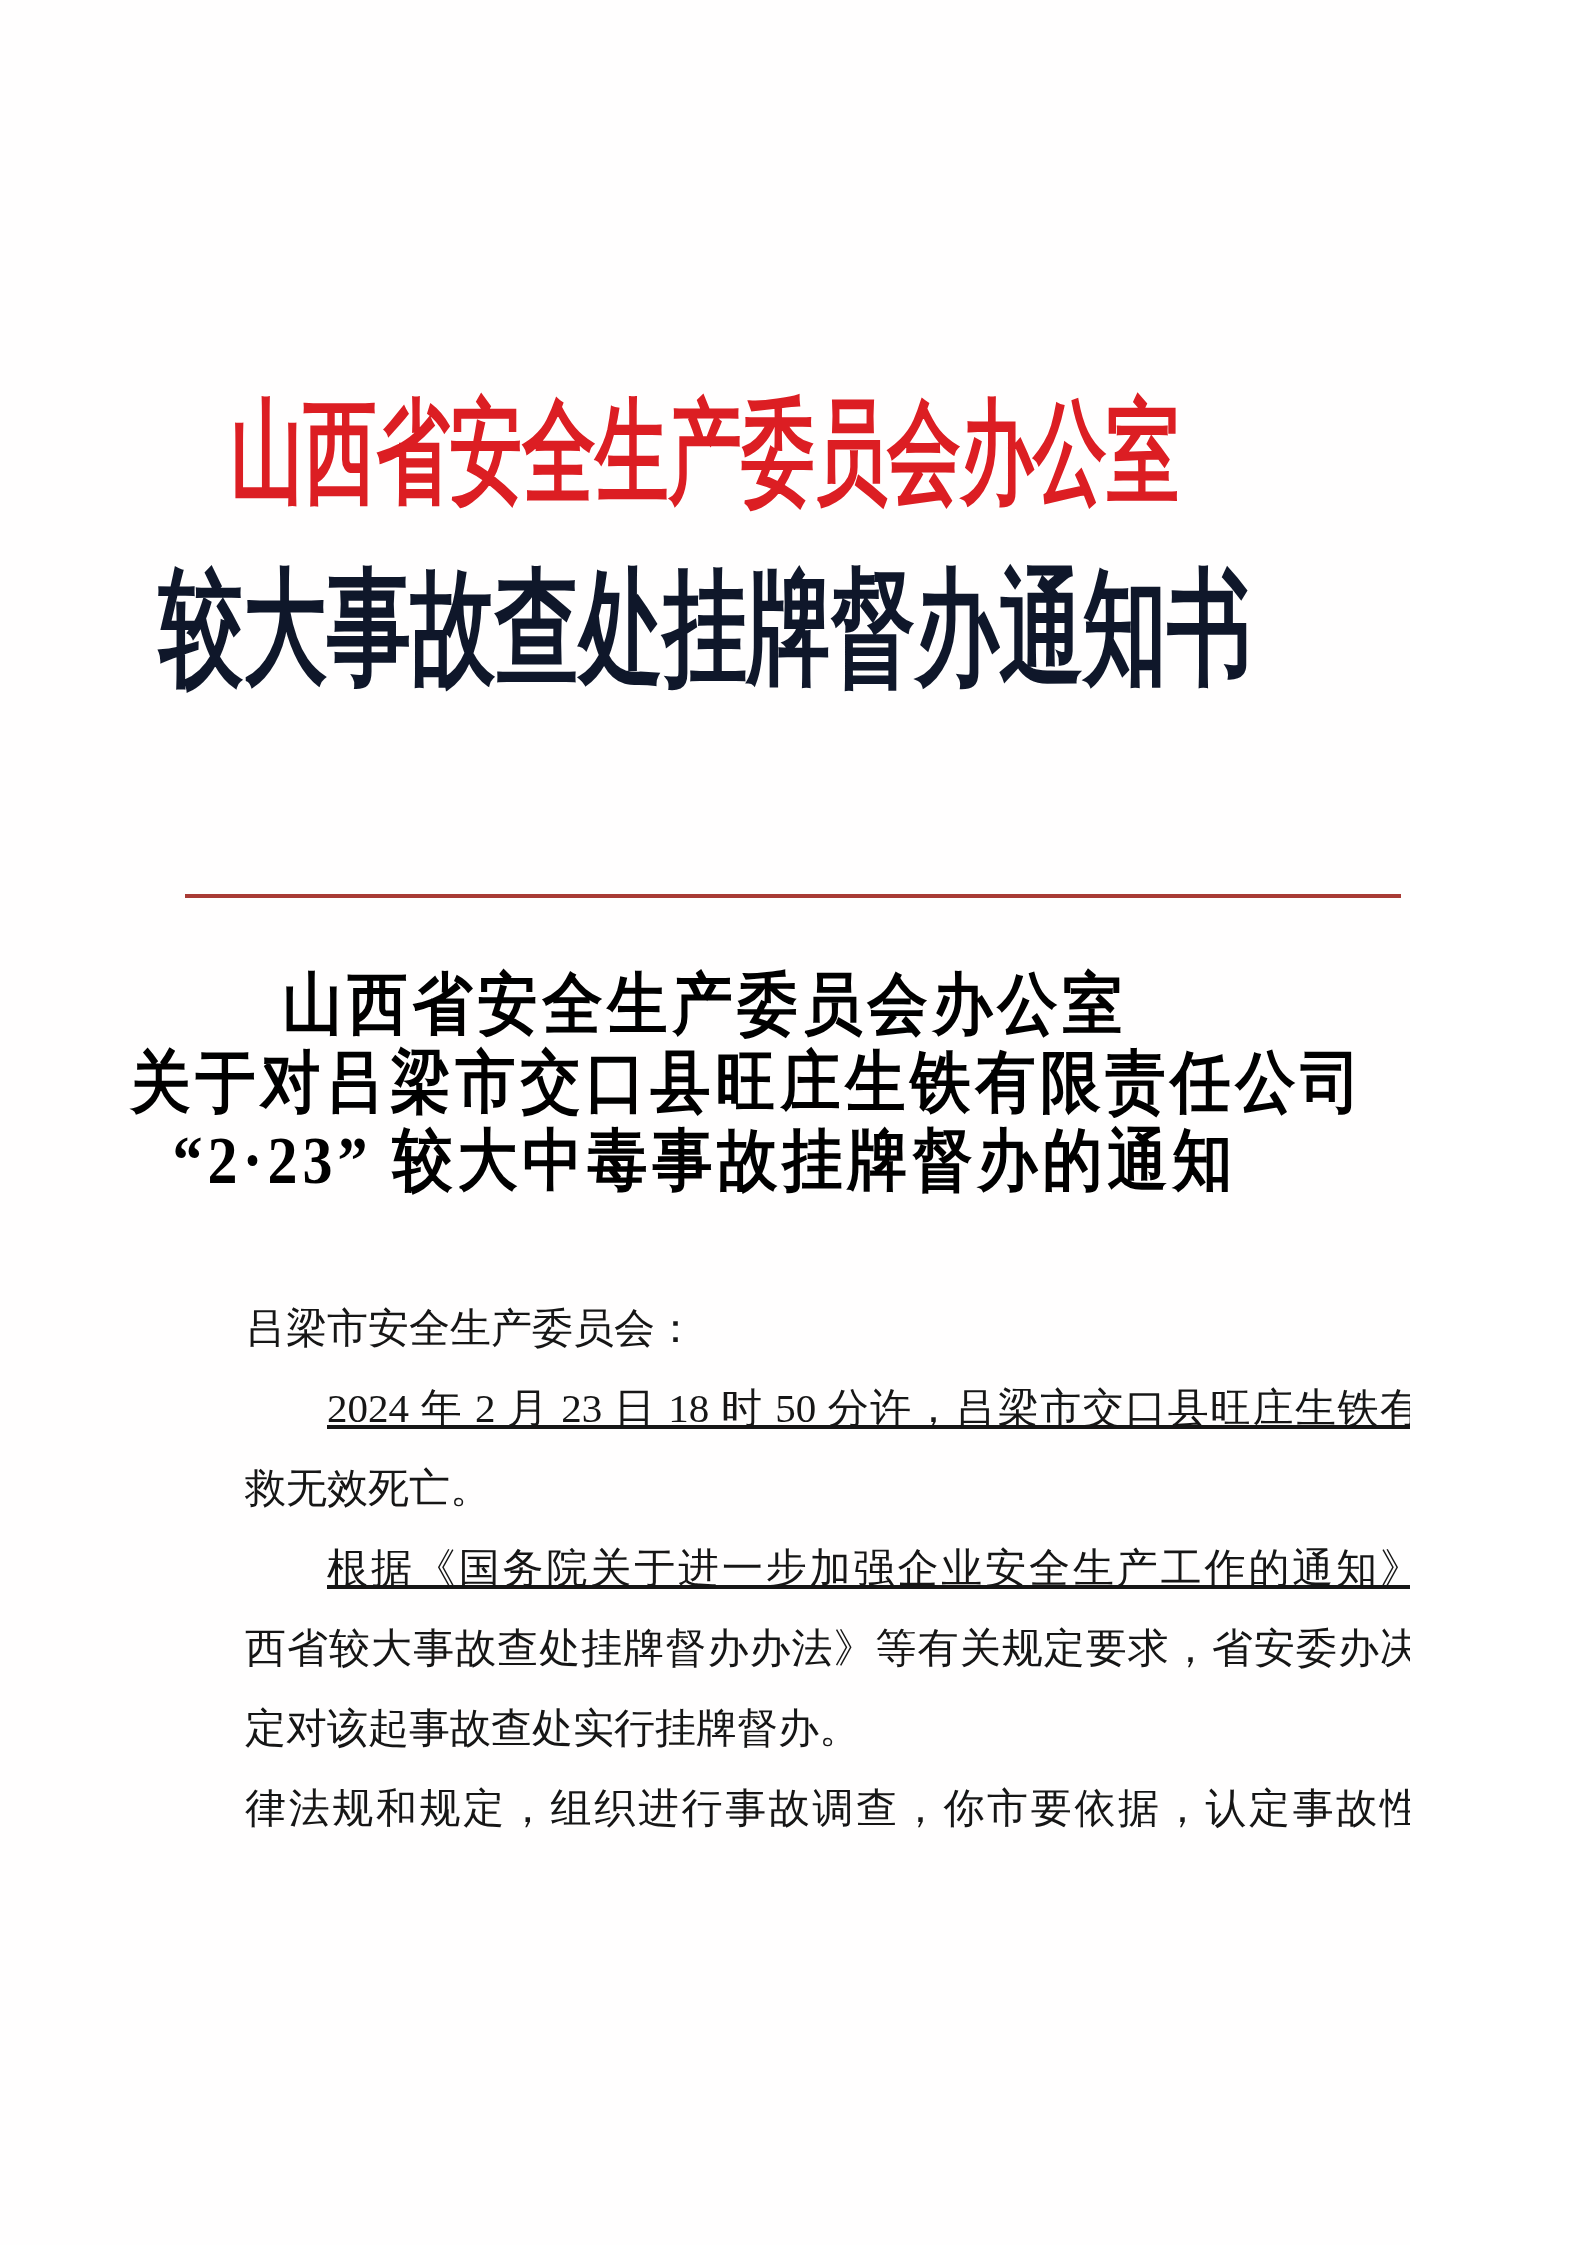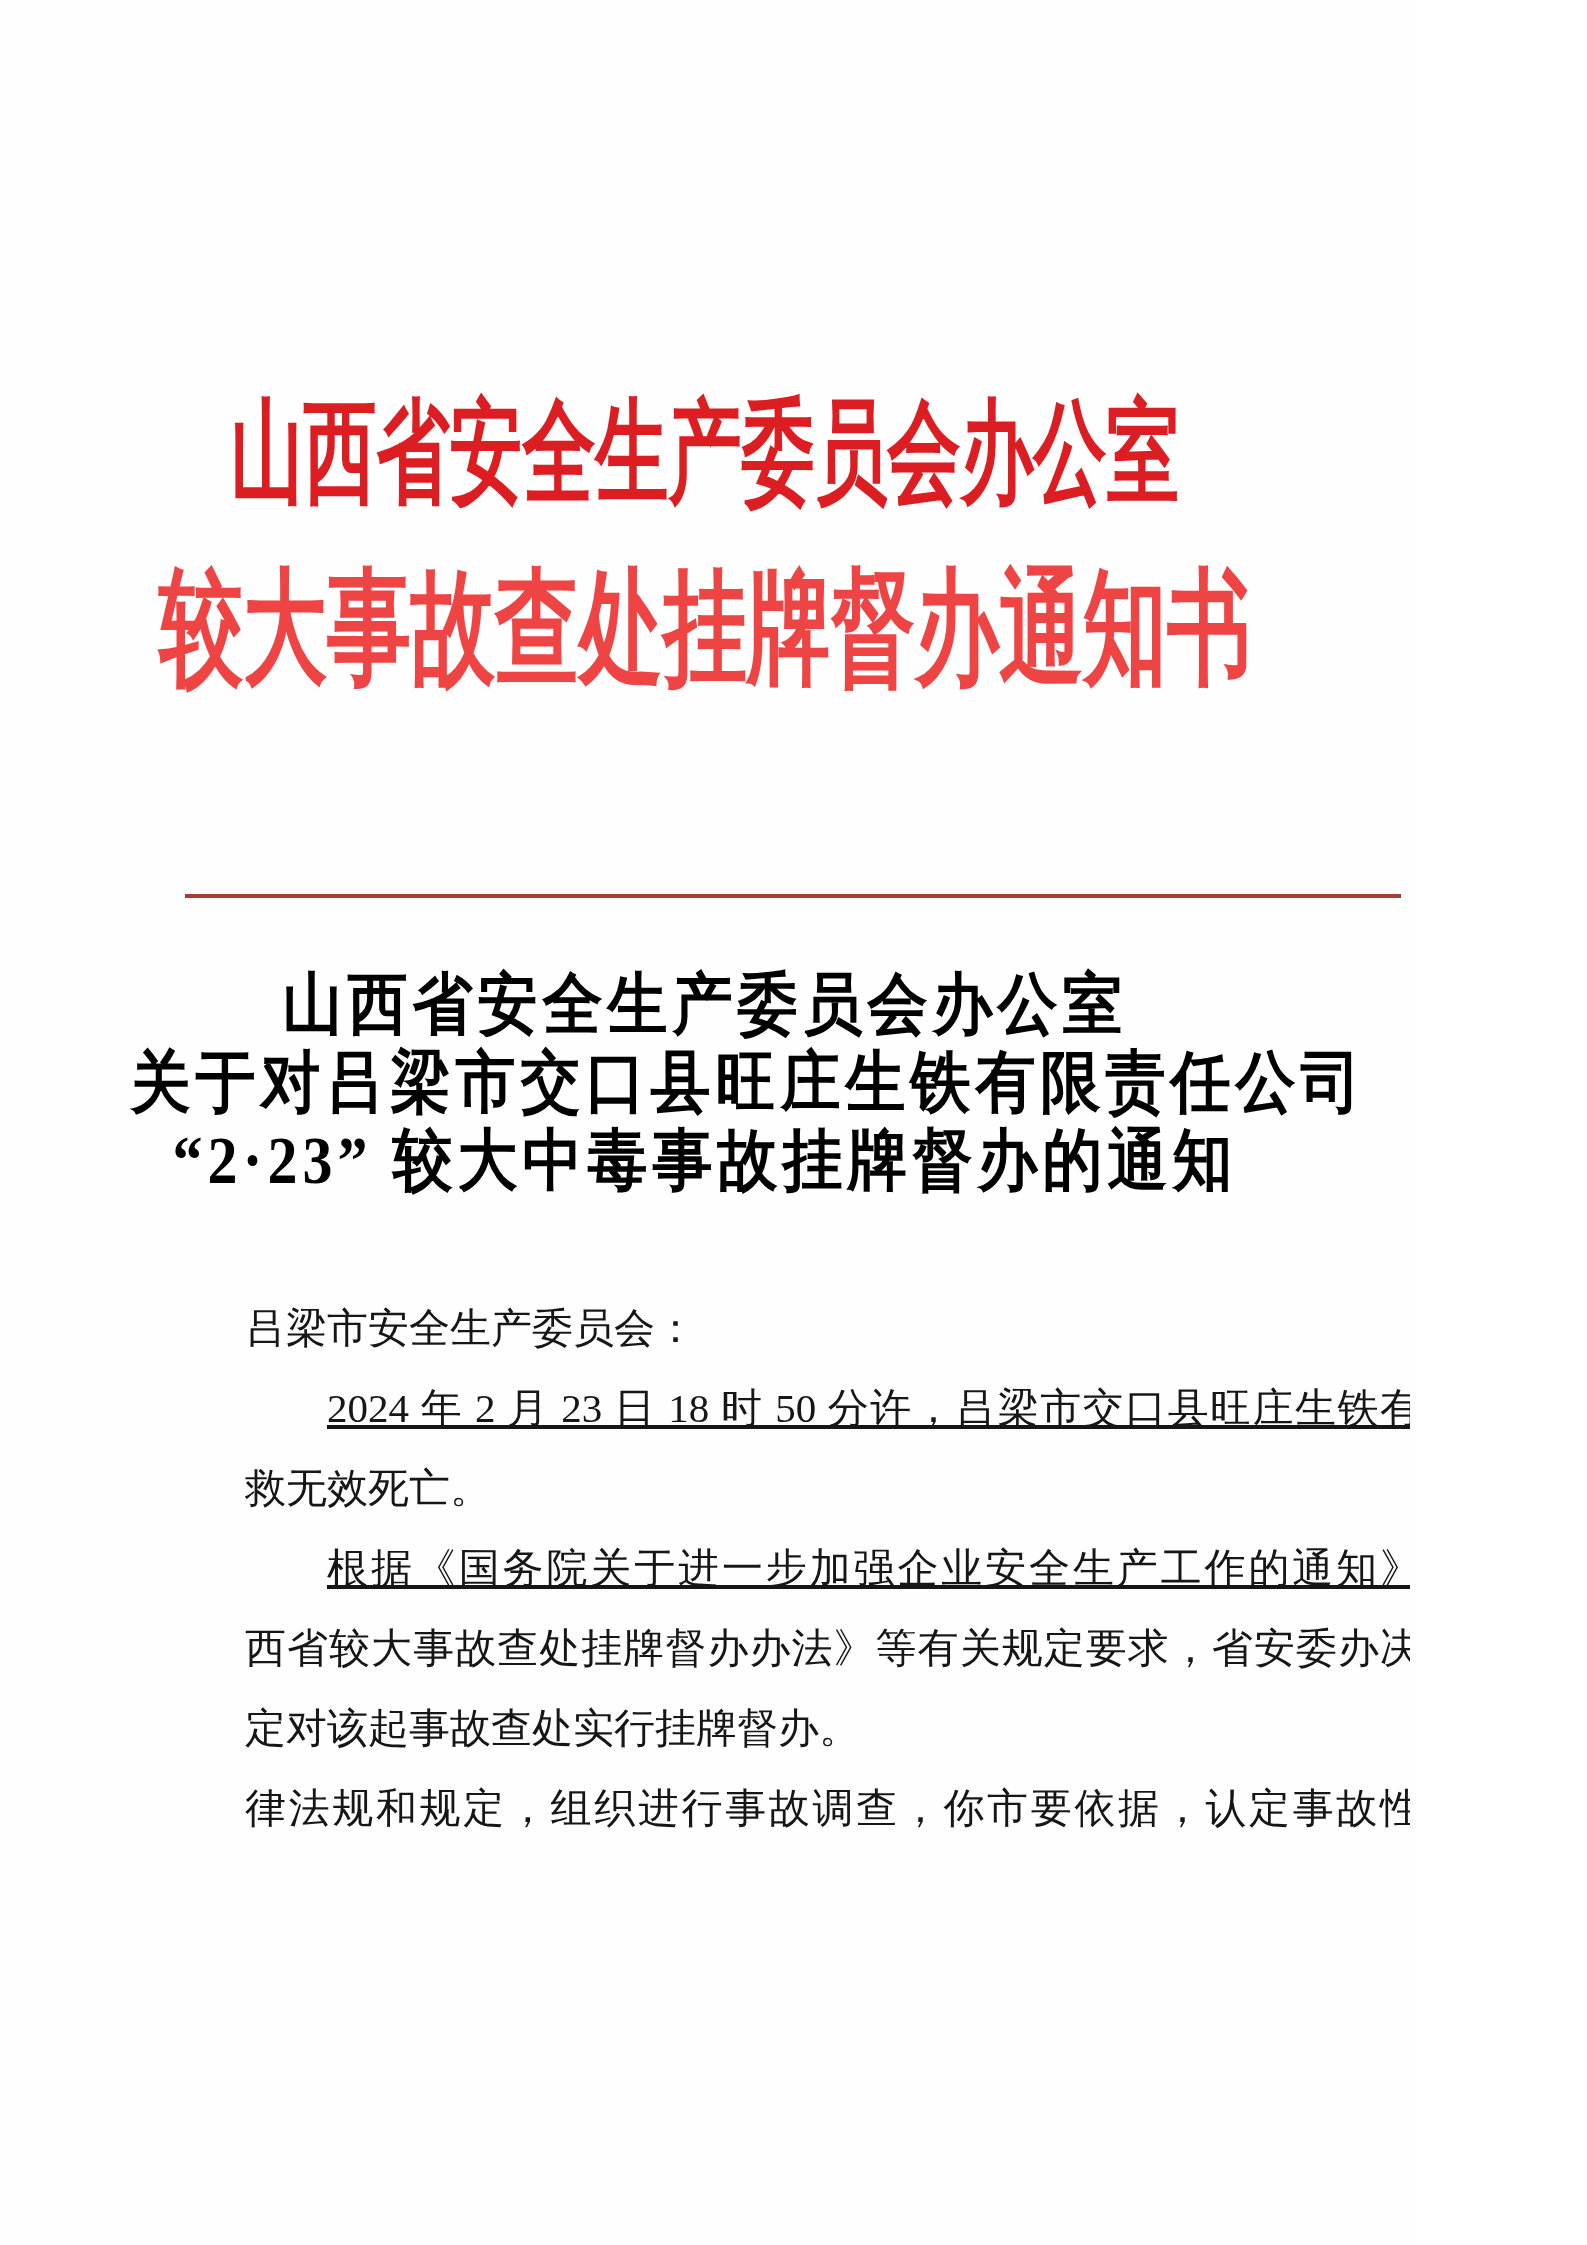--- a/index.html
+++ b/index.html
@@ -46,21 +46,21 @@
   .bl.jfull{text-align:justify;text-align-last:justify;}
 </style>
 </head>
 <body>
 
 <div id="page">
 
   <div class="red-line" id="red-title-1" style="color: rgb(220, 30, 35);">
     <span>山西省安全生产委员会办公室</span>
   </div>
-  <div class="red-line" id="red-title-2" style="color: #ef4444; text-decoration: underline;">
+  <div class="red-line" id="red-title-2" style="color: #0f172a; text-decoration: underline;">
     <span>较大事故查处挂牌督办通知书</span>
   </div>
 
 
   <div id="red-rule" style="background: rgb(169, 59, 53);"></div>
 
   <div class="black-title-line" id="black-title-1">
     <span>山西省安全生产委员会办公室</span>
   </div>
   <div class="black-title-line" id="black-title-2">

